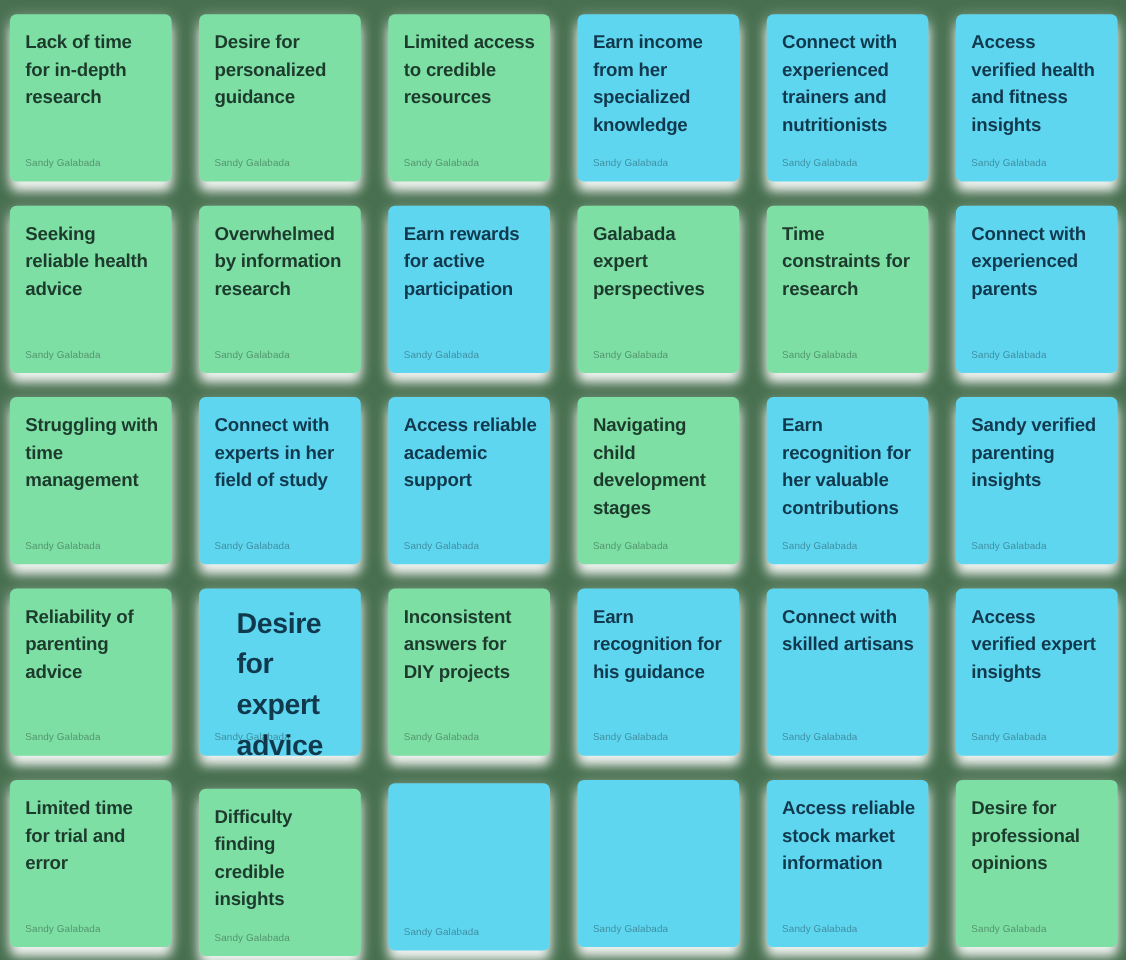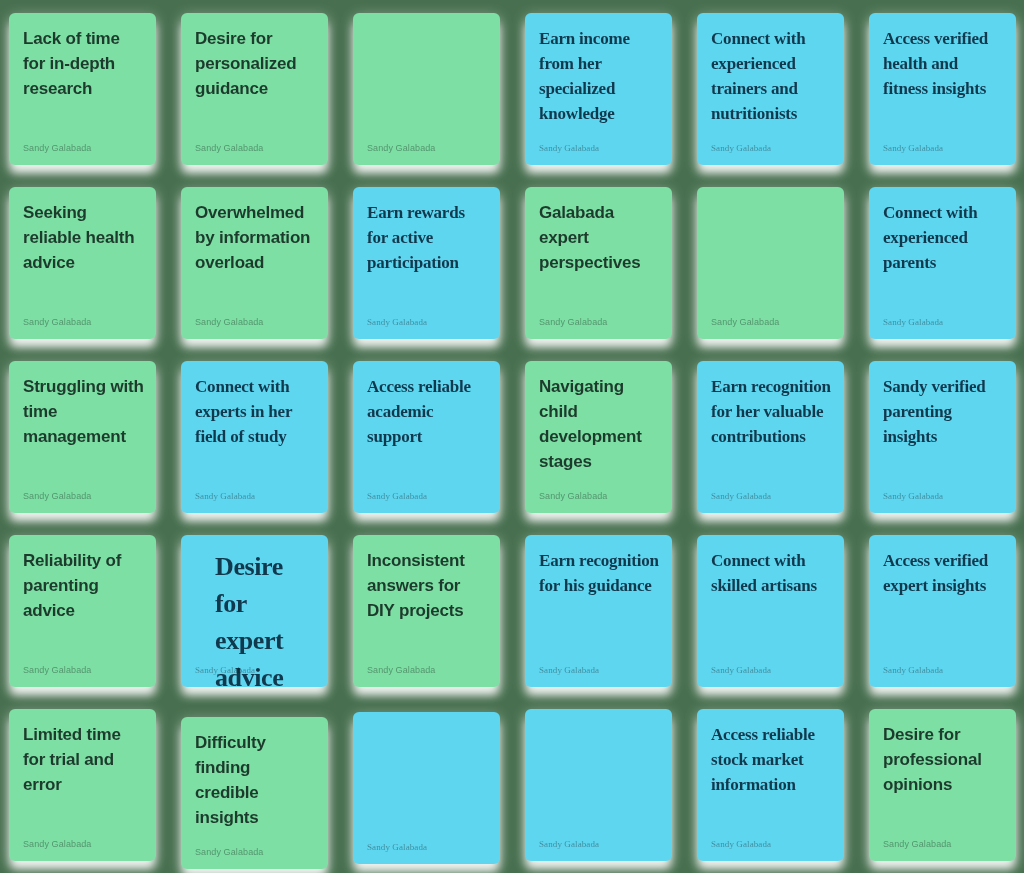--- a/index.html
+++ b/index.html
@@ -22,21 +22,21 @@
   }
   .note {
     position: relative;
     box-sizing: border-box;
     border-radius: 6px;
     padding: 13px 12px 12px 14px;
     box-shadow: 0 9px 10px -1px rgba(255,255,255,0.88), 0 3px 14px rgba(255,255,255,0.40);
     cursor: pointer;
   }
   .note.green { background: var(--green); color: var(--text-green); }
-  .note.blue  { background: var(--blue);  color: var(--text-blue); font-family: Liberation Serif, serif; }
+  .note.blue  { background: var(--blue);  color: var(--text-blue); }
   .note-text {
     font-size: 17px;
     line-height: 25px;
     font-weight: 600;
     letter-spacing: -0.2px;
   }
   .note.large .note-text {
     font-size: 26px;
     line-height: 37px;
     letter-spacing: -0.4px;
@@ -63,51 +63,53 @@
 <div class="board" id="board" style="background: rgb(72, 112, 80);">
     <div class="note green">
       <div class="note-text">Lack of time for in-depth research</div>
       <div class="note-author">Sandy Galabada</div>
     </div>
     <div class="note green">
       <div class="note-text">Desire for personalized guidance</div>
       <div class="note-author">Sandy Galabada</div>
     </div>
     <div class="note green">
+      <div class="note-text">Limited access to credible resources</div>
       <div class="note-author">Sandy Galabada</div>
     </div>
     <div class="note blue">
       <div class="note-text">Earn income from her specialized knowledge</div>
       <div class="note-author">Sandy Galabada</div>
     </div>
     <div class="note blue">
       <div class="note-text">Connect with experienced trainers and nutritionists</div>
       <div class="note-author">Sandy Galabada</div>
     </div>
     <div class="note blue">
       <div class="note-text">Access verified health and fitness insights</div>
       <div class="note-author">Sandy Galabada</div>
     </div>
     <div class="note green">
       <div class="note-text">Seeking reliable health advice</div>
       <div class="note-author">Sandy Galabada</div>
     </div>
     <div class="note green">
-      <div class="note-text">Overwhelmed by information overload</div>
+      <div class="note-text">Overwhelmed by information research</div>
       <div class="note-author">Sandy Galabada</div>
     </div>
     <div class="note blue">
       <div class="note-text">Earn rewards for active participation</div>
       <div class="note-author">Sandy Galabada</div>
     </div>
     <div class="note green">
       <div class="note-text">Galabada expert perspectives</div>
       <div class="note-author">Sandy Galabada</div>
     </div>
     <div class="note green">
+      <div class="note-text">Time constraints for research</div>
       <div class="note-author">Sandy Galabada</div>
     </div>
     <div class="note blue">
       <div class="note-text">Connect with experienced parents</div>
       <div class="note-author">Sandy Galabada</div>
     </div>
     <div class="note green">
       <div class="note-text">Struggling with time management</div>
       <div class="note-author">Sandy Galabada</div>
     </div>

